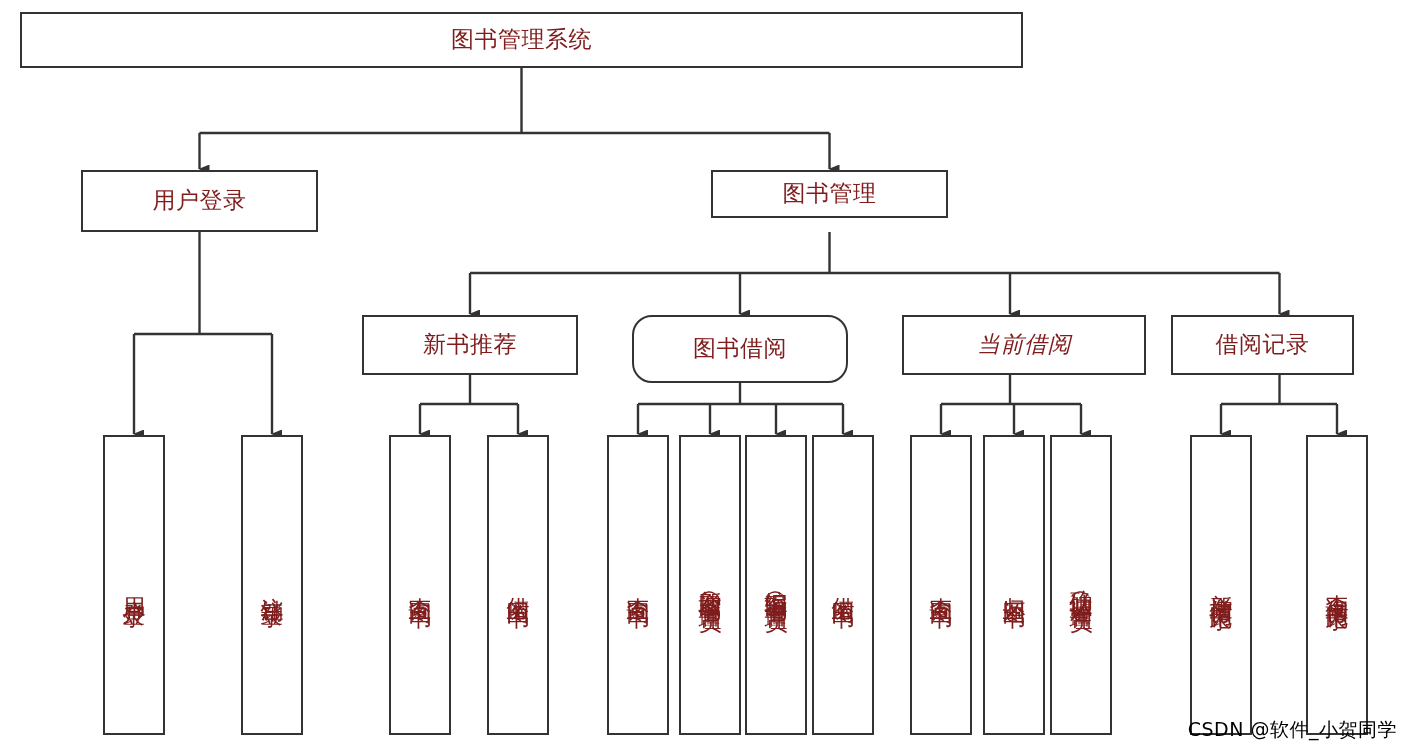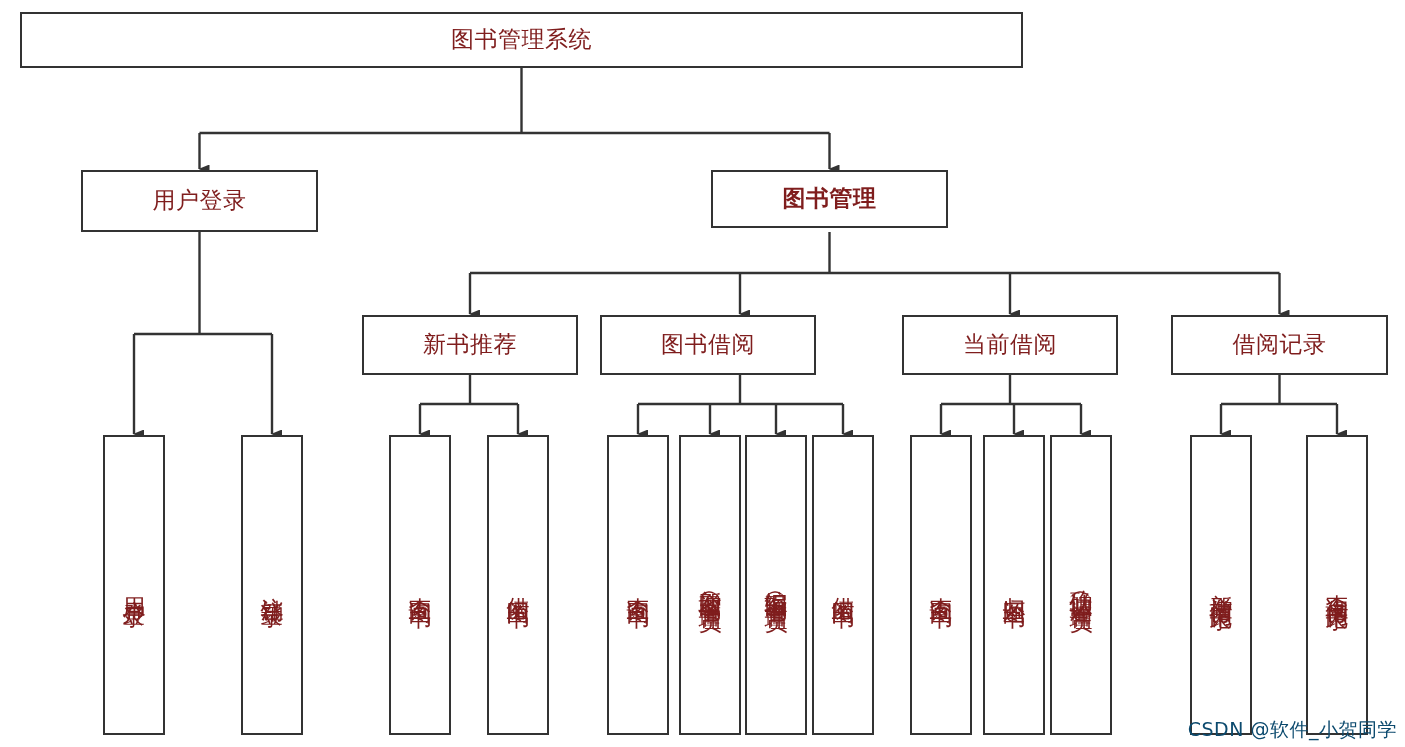--- a/index.html
+++ b/index.html
@@ -54,21 +54,21 @@
     font-size: 23px;
     line-height: 1.0;
     max-height: 276px;
     text-align: center;
   }
   .watermark {
     position: absolute;
     right: 8px;
     bottom: 4px;
     font-size: 19px;
-    color: #0c4a6e;
+    color: #000000;
     letter-spacing: 0.5px;
     white-space: nowrap;
   }
 </style>
 </head>
 <body>
 
 <div id="canvas">
 
   <svg class="wires" viewBox="0 0 1405 747" xmlns="http://www.w3.org/2000/svg">
@@ -114,33 +114,33 @@
       </g>
   </svg>
 
   <div id="node-layer">
       <div class="node" style="left: 20px; top: 12px; width: 1003px; height: 56px;">
         <span class="label">图书管理系统</span>
       </div>
       <div class="node" style="left: 81px; top: 170px; width: 237px; height: 62px;">
         <span class="label">用户登录</span>
       </div>
-      <div class="node" style="left: 711px; top: 170px; width: 237px; height: 58px; font-weight: bold;">
+      <div class="node" style="left: 711px; top: 170px; width: 237px; height: 48px;">
         <span class="label">图书管理</span>
       </div>
       <div class="node" style="left: 362px; top: 315px; width: 216px; height: 60px; text-align: center;">
         <span class="label">新书推荐</span>
       </div>
-      <div class="node" style="left: 600px; top: 315px; width: 216px; height: 60px;">
+      <div class="node" style="left: 632px; top: 315px; width: 216px; height: 68px; border-radius: 20px;">
         <span class="label">图书借阅</span>
       </div>
-      <div class="node" style="left: 902px; top: 315px; width: 216px; height: 60px;">
+      <div class="node" style="left: 902px; top: 315px; width: 244px; height: 60px; font-style: italic;">
         <span class="label">当前借阅</span>
       </div>
-      <div class="node" style="left: 1171px; top: 315px; width: 217px; height: 60px;">
+      <div class="node" style="left: 1171px; top: 315px; width: 183px; height: 60px;">
         <span class="label">借阅记录</span>
       </div>
       <div class="node leaf" style="left: 103px; top: 435px; width: 62px; height: 300px;">
         <span class="label">用户登录</span>
       </div>
       <div class="node leaf" style="left: 241px; top: 435px; width: 62px; height: 300px;">
         <span class="label">注销登录</span>
       </div>
       <div class="node leaf" style="left: 389px; top: 435px; width: 62px; height: 300px;">
         <span class="label">查询图书</span>

